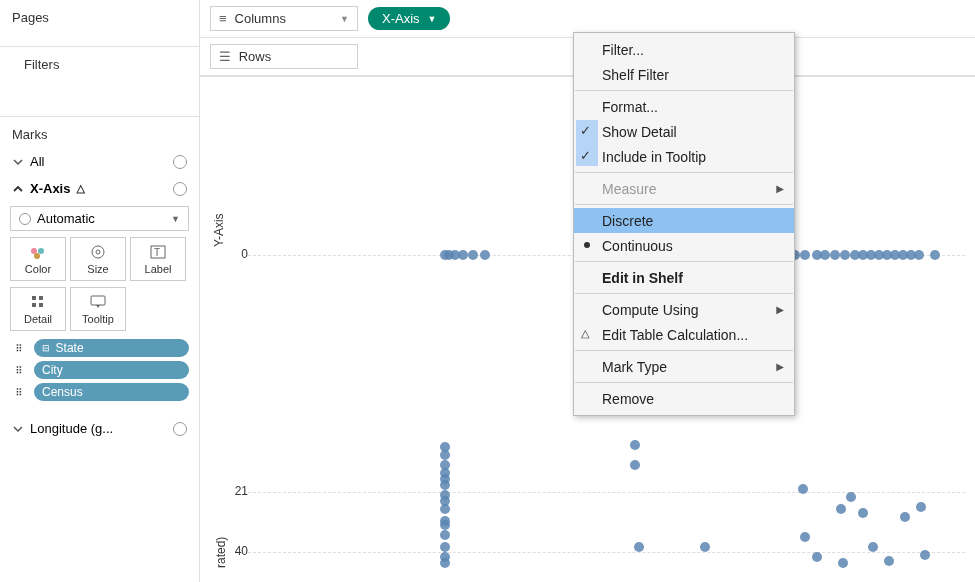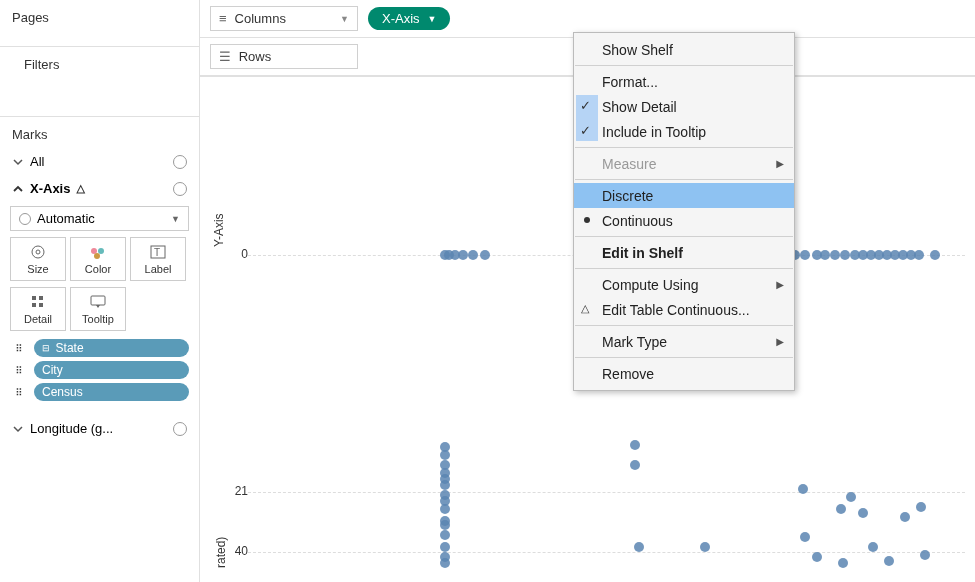--- a/index.html
+++ b/index.html
@@ -94,36 +94,36 @@
       <div class="dropdown-btn" style="margin-top:4px;">
         <div class="left">
           <span class="circle-icon" style="width:12px;height:12px;"></span>
           <span>Automatic</span>
         </div>
         <span style="font-size:9px;color:#666;">▼</span>
       </div>
       <div class="mark-grid">
         <div class="mark-cell">
           <div class="ic">
-              <svg width="18" height="16">
-                <circle cx="9" cy="8" r="6" stroke="#666" fill="none"></circle>
-                <circle cx="9" cy="8" r="2" stroke="#666" fill="none"></circle>
-              </svg>
-            </div>
-          <span>Size</span>
-        </div>
-        <div class="mark-cell">
-          <div class="ic">
               <svg width="18" height="14">
                 <circle cx="5" cy="6" r="3" fill="#e89"></circle>
                 <circle cx="12" cy="6" r="3" fill="#6bb"></circle>
                 <circle cx="8" cy="11" r="3" fill="#c94"></circle>
               </svg>
             </div>
           <span>Color</span>
+        </div>
+        <div class="mark-cell">
+          <div class="ic">
+              <svg width="18" height="16">
+                <circle cx="9" cy="8" r="6" stroke="#666" fill="none"></circle>
+                <circle cx="9" cy="8" r="2" stroke="#666" fill="none"></circle>
+              </svg>
+            </div>
+          <span>Size</span>
         </div>
         <div class="mark-cell">
           <div class="ic">
               <svg width="16" height="14">
                 <rect x="1" y="1" width="14" height="12" stroke="#666" fill="none"></rect>
                 <text x="4" y="11" font-size="10" fill="#666">T</text>
               </svg>
             </div>
           <span>Label</span>
         </div>
@@ -292,21 +292,24 @@
           <div class="dot" style="left: 620px; top: 465px;"></div>
           <div class="dot" style="left: 636px; top: 479px;"></div>
           <div class="dot" style="left: 652px; top: 435px;"></div>
           <div class="dot" style="left: 668px; top: 425px;"></div>
           <div class="dot" style="left: 672px; top: 473px;"></div>
         </div>
     </div>
 
     <div class="menu">
       <div class="menu-item">
-          <span>Show Shelf</span>
+          <span>Filter...</span>
+        </div>
+      <div class="menu-item">
+          <span>Shelf Filter</span>
         </div>
       <div class="menu-sep"></div>
       <div class="menu-item">
           <span>Format...</span>
         </div>
       <div style="position:relative;">
         <div class="menu-check-bg"></div>
         <div class="menu-item">
             <span class="check">✓</span>
             <span>Show Detail</span>
@@ -333,21 +336,21 @@
       <div class="menu-item bold">
           <span>Edit in Shelf</span>
         </div>
       <div class="menu-sep"></div>
       <div class="menu-item">
           <span>Compute Using</span>
           <span class="sub">▶</span>
         </div>
       <div class="menu-item">
           <span class="dicon">△</span>
-          <span>Edit Table Continuous...</span>
+          <span>Edit Table Calculation...</span>
         </div>
       <div class="menu-sep"></div>
       <div class="menu-item">
           <span>Mark Type</span>
           <span class="sub">▶</span>
         </div>
       <div class="menu-sep"></div>
       <div class="menu-item">
           <span>Remove</span>
         </div>

